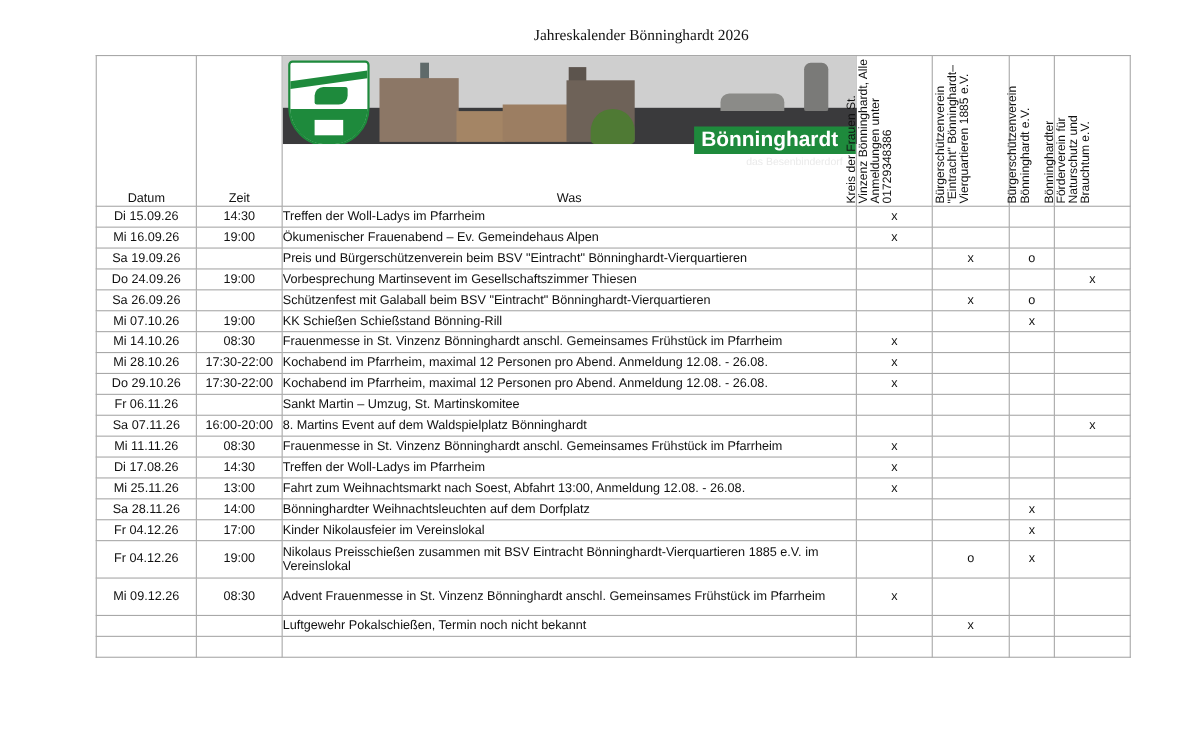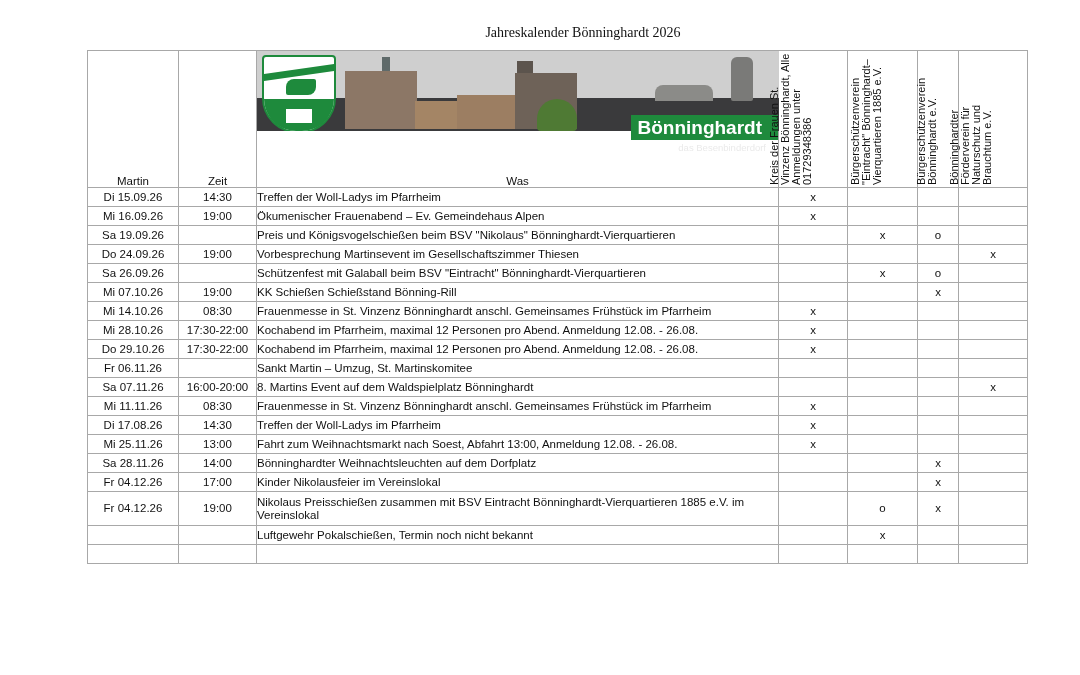--- a/index.html
+++ b/index.html
@@ -48,21 +48,21 @@
     <col class="c-date">
       <col class="c-time">
       <col class="c-what">
     <col class="c-a">
       <col class="c-b">
       <col class="c-c">
       <col class="c-d">
   </colgroup>
   <thead>
     <tr class="head">
-      <th class="h-date">Martin</th>
+      <th class="h-date">Datum</th>
       <th class="h-time">Zeit</th>
       <th class="h-what">
         <div class="banner">
           <div class="band"></div>
           <div class="crest">
             <div class="stripe"></div>
               <div class="figure"></div>
               <div class="lower"></div>
               <div class="house"></div>
           </div>
@@ -109,21 +109,21 @@
         <td class="t">19:00</td>
         <td class="w">Ökumenischer Frauenabend – Ev. Gemeindehaus Alpen</td>
         <td class="m">x</td>
         <td class="m"></td>
         <td class="m"></td>
         <td class="m"></td>
       </tr>
       <tr class="r">
         <td class="d">Sa 19.09.26</td>
         <td class="t"></td>
-        <td class="w">Preis und Königsvogelschießen beim BSV "Nikolaus" Bönninghardt-Vierquartieren</td>
+        <td class="w">Preis und Bürgerschützenverein beim BSV "Eintracht" Bönninghardt-Vierquartieren</td>
         <td class="m"></td>
         <td class="m">x</td>
         <td class="m">o</td>
         <td class="m"></td>
       </tr>
       <tr class="r">
         <td class="d">Do 24.09.26</td>
         <td class="t">19:00</td>
         <td class="w">Vorbesprechung Martinsevent im Gesellschaftszimmer Thiesen</td>
         <td class="m"></td>
@@ -239,20 +239,29 @@
         <td class="m">x</td>
         <td class="m"></td>
       </tr>
       <tr class="r2">
         <td class="d">Fr 04.12.26</td>
         <td class="t">19:00</td>
         <td class="w">Nikolaus Preisschießen zusammen mit BSV Eintracht Bönninghardt-Vierquartieren 1885 e.V. im Vereinslokal</td>
         <td class="m"></td>
         <td class="m">o</td>
         <td class="m">x</td>
+        <td class="m"></td>
+      </tr>
+      <tr class="r2">
+        <td class="d">Mi 09.12.26</td>
+        <td class="t">08:30</td>
+        <td class="w">Advent Frauenmesse in St. Vinzenz Bönninghardt anschl. Gemeinsames Frühstück im Pfarrheim</td>
+        <td class="m">x</td>
+        <td class="m"></td>
+        <td class="m"></td>
         <td class="m"></td>
       </tr>
       <tr class="r">
         <td class="d"></td>
         <td class="t"></td>
         <td class="w">Luftgewehr Pokalschießen, Termin noch nicht bekannt</td>
         <td class="m"></td>
         <td class="m">x</td>
         <td class="m"></td>
         <td class="m"></td>

